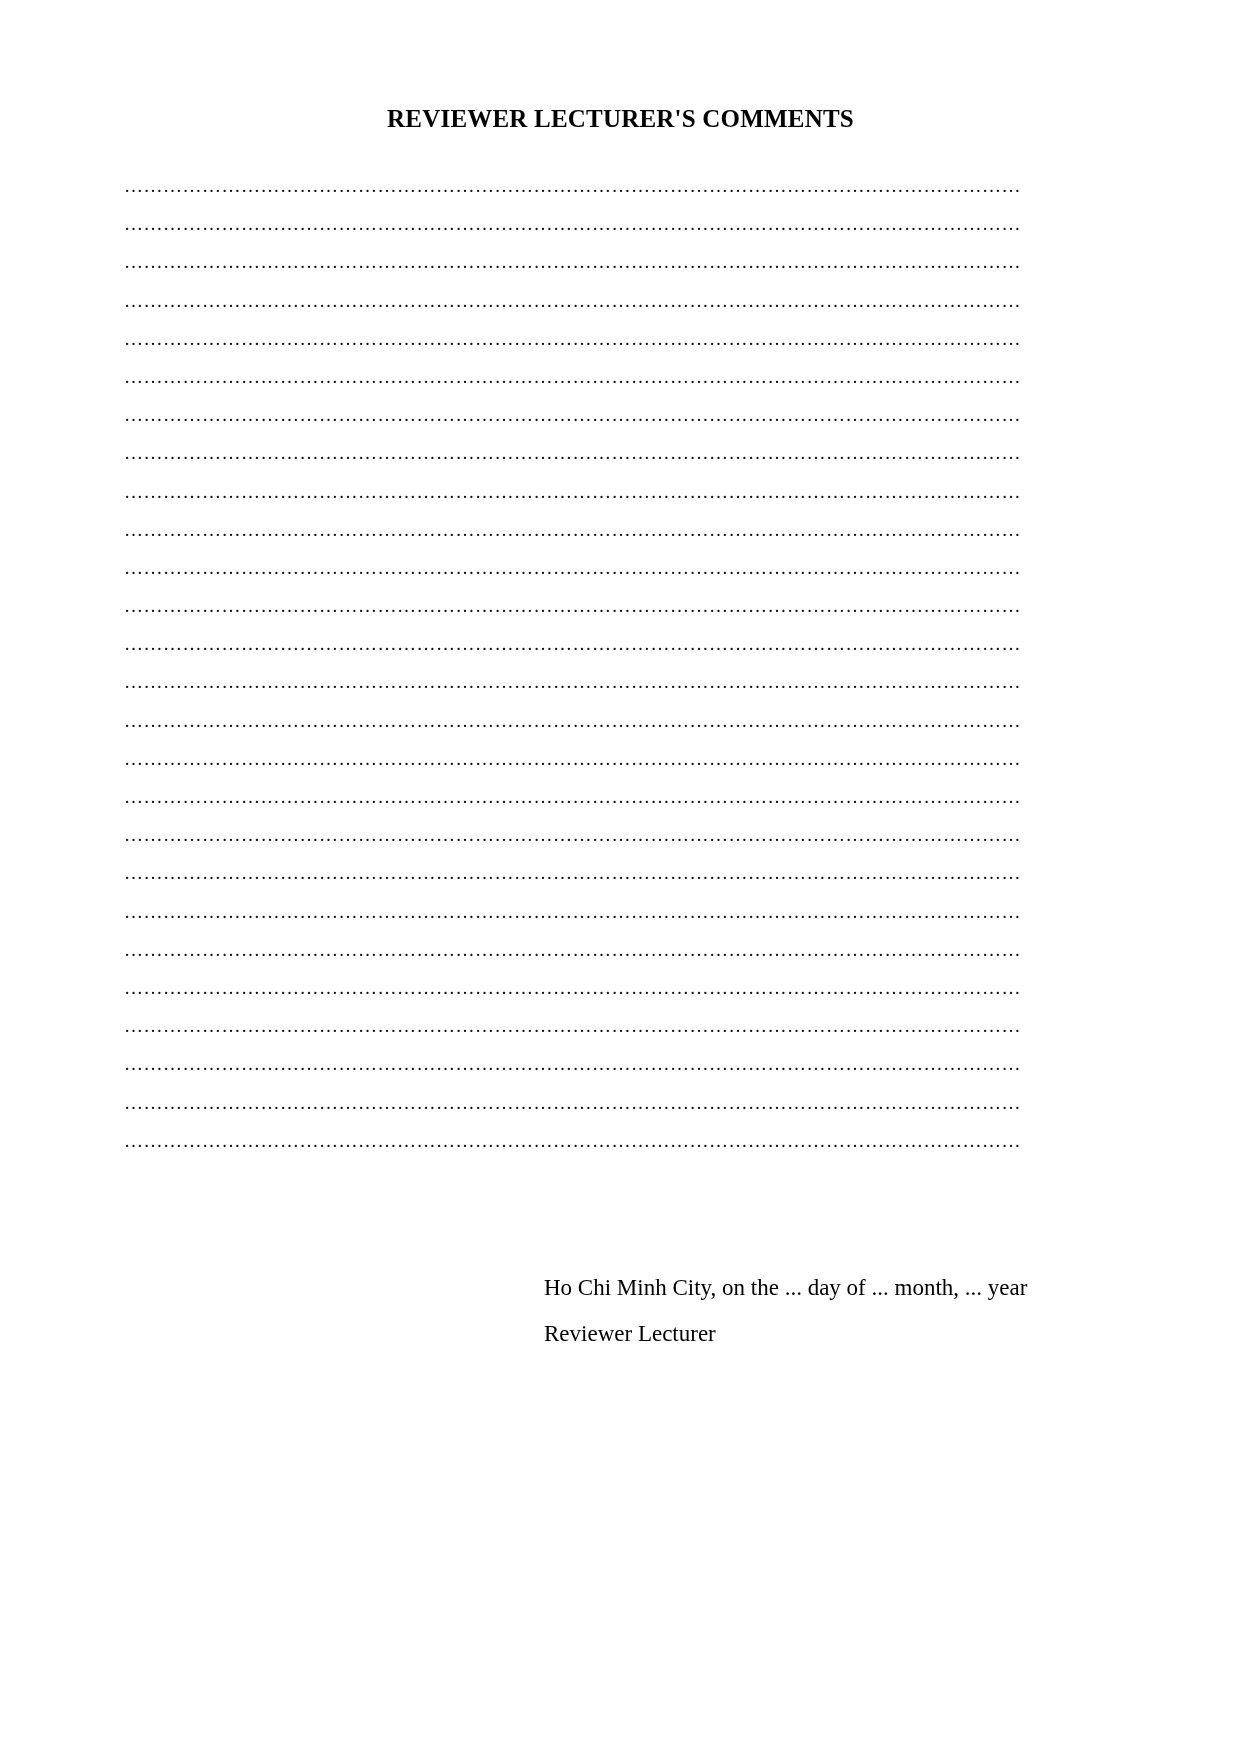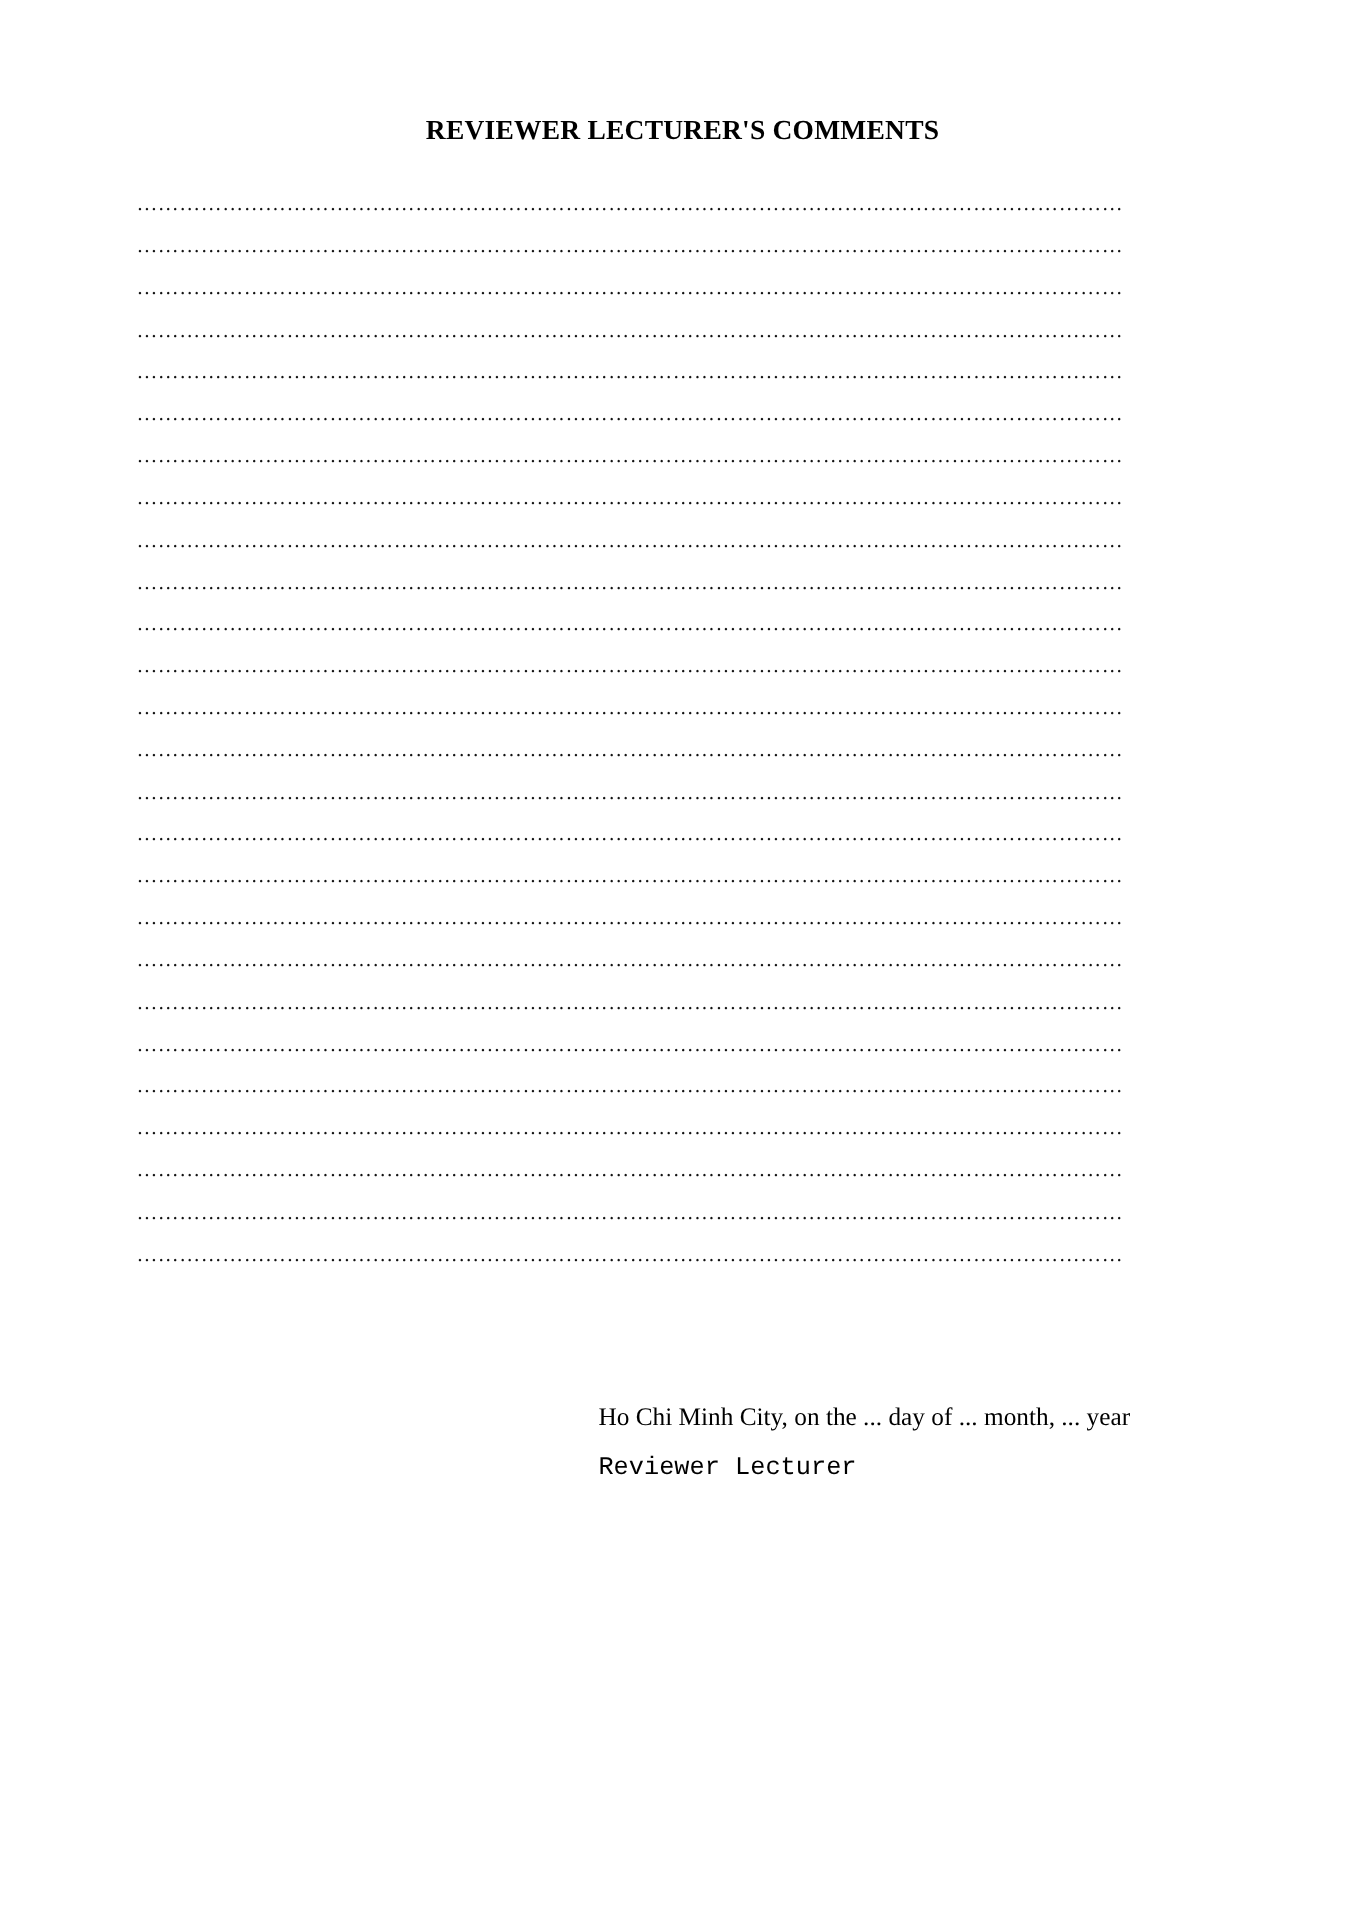--- a/index.html
+++ b/index.html
@@ -51,21 +51,21 @@
     margin-top: 105px;
     padding-left: 420px;
   }
   .sig-place {
     font-family: "Liberation Serif", serif;
     font-size: 23px;
     line-height: 46px;
     white-space: nowrap;
   }
   .sig-role {
-    font-family: Liberation Mono, monospace;
+    font-family: Liberation Serif, serif;
     font-size: 23px;
     line-height: 46px;
     white-space: nowrap;
   }
 </style>
 </head>
 <body>
 
 <div class="page">
   <div class="content">

